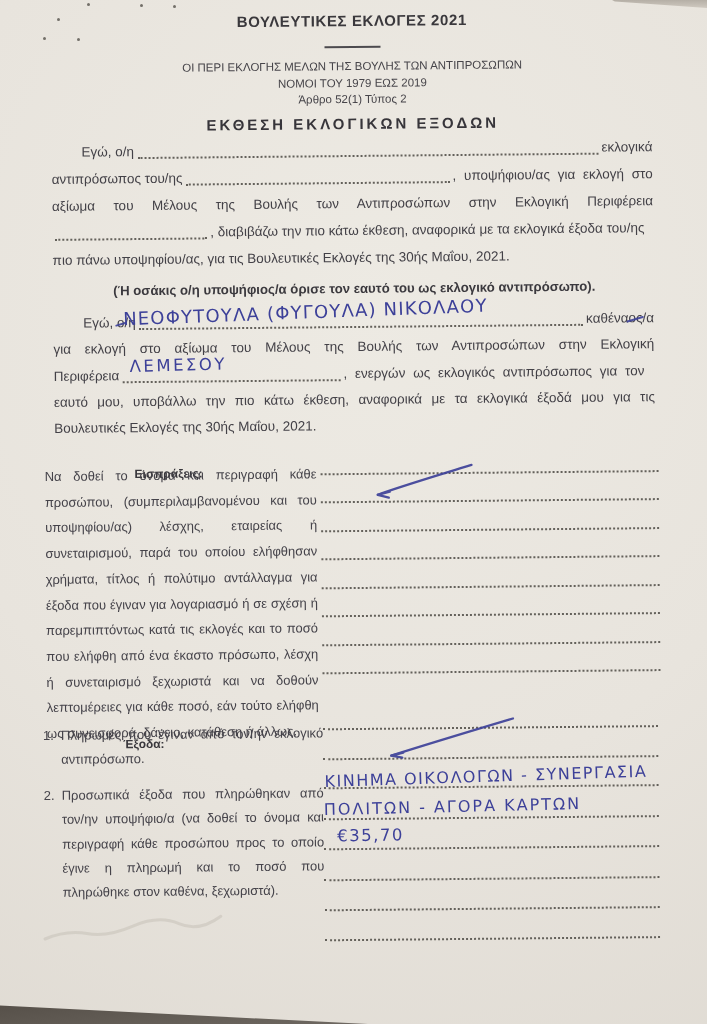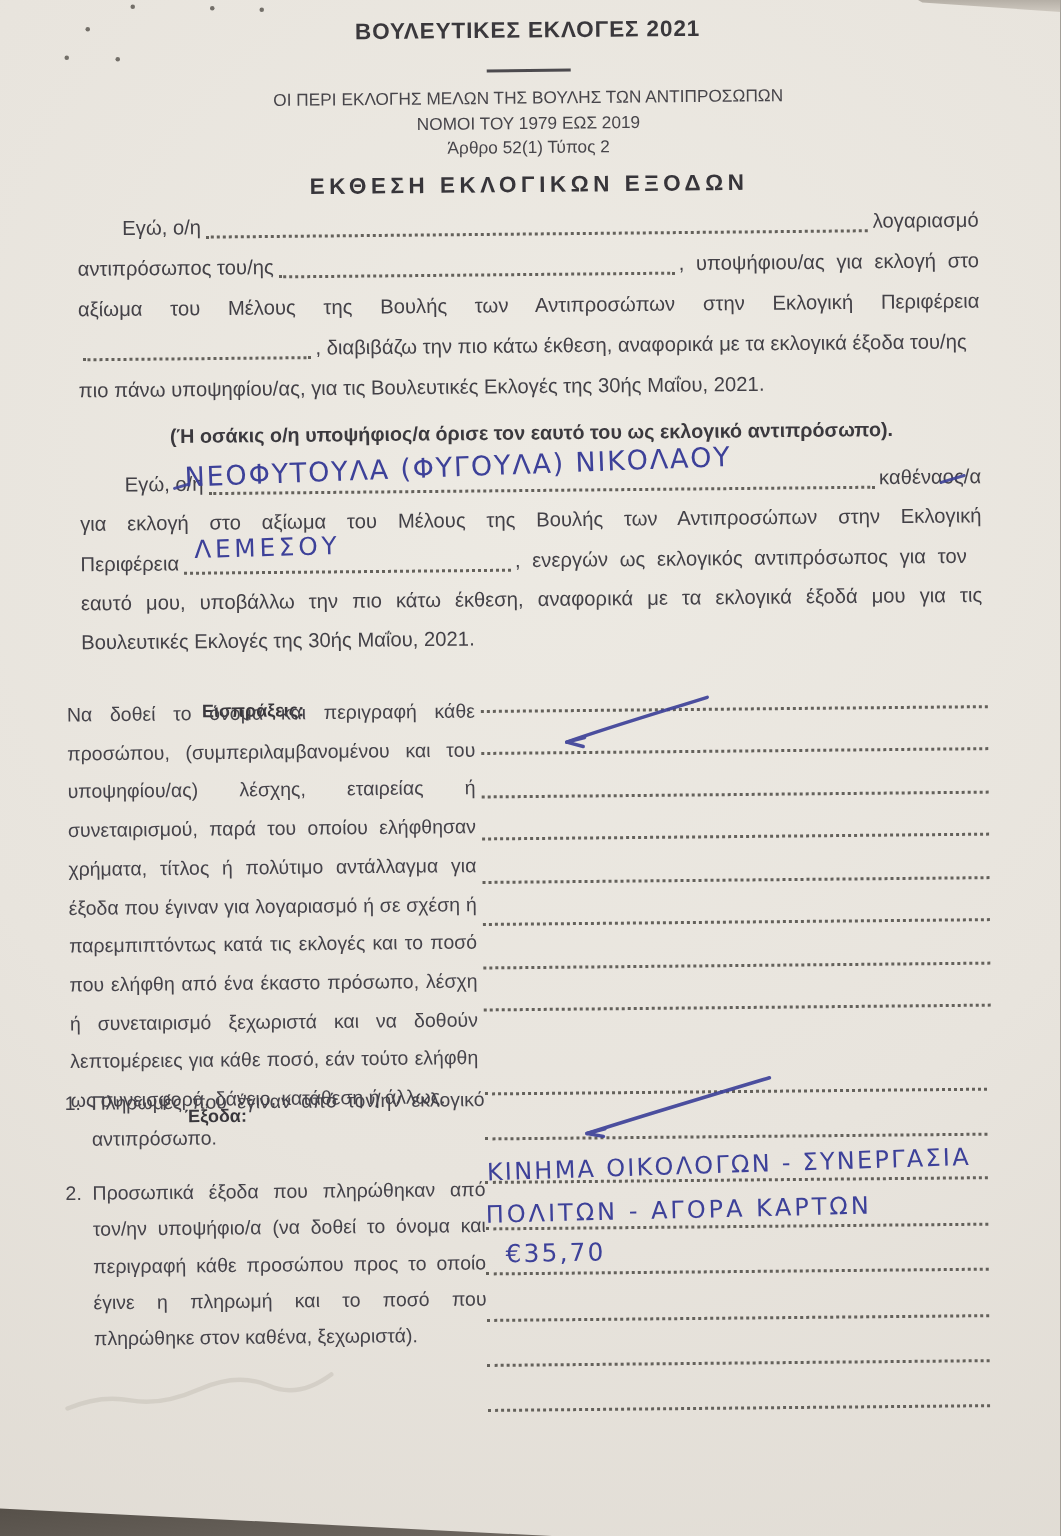--- a/index.html
+++ b/index.html
@@ -120,21 +120,21 @@
       <div class="hdr-sub">ΟΙ ΠΕΡΙ ΕΚΛΟΓΗΣ ΜΕΛΩΝ ΤΗΣ ΒΟΥΛΗΣ ΤΩΝ ΑΝΤΙΠΡΟΣΩΠΩΝ</div>
       <div class="hdr-sub">ΝΟΜΟΙ ΤΟΥ 1979 ΕΩΣ 2019</div>
       <div class="hdr-sub">Άρθρο 52(1) Τύπος 2</div>
       <div class="hdr-form-title">ΕΚΘΕΣΗ ΕΚΛΟΓΙΚΩΝ ΕΞΟΔΩΝ</div>
     </div>
 
     <div class="para p-agent">
       <div class="fl" style="padding-left:30px">
         <span>Εγώ, ο/η</span>
         <span class="dotfill"></span>
-        <span>λογαριασμό</span>
+        <span>εκλογικά</span>
       </div>
       <div class="fl">
         <span>αντιπρόσωπος του/ης</span>
         <span class="dotfill"></span>
         <span class="ws">, υποψήφιου/ας για εκλογή στο</span>
       </div>
       <div class="just" style="word-spacing:6px">αξίωμα του Μέλους της Βουλής των Αντιπροσώπων στην Εκλογική Περιφέρεια</div>
       <div class="fl">
         <span class="dotfix"></span>
         <span>, διαβιβάζω την πιο κάτω έκθεση, αναφορικά με τα εκλογικά έξοδα του/ης</span>

